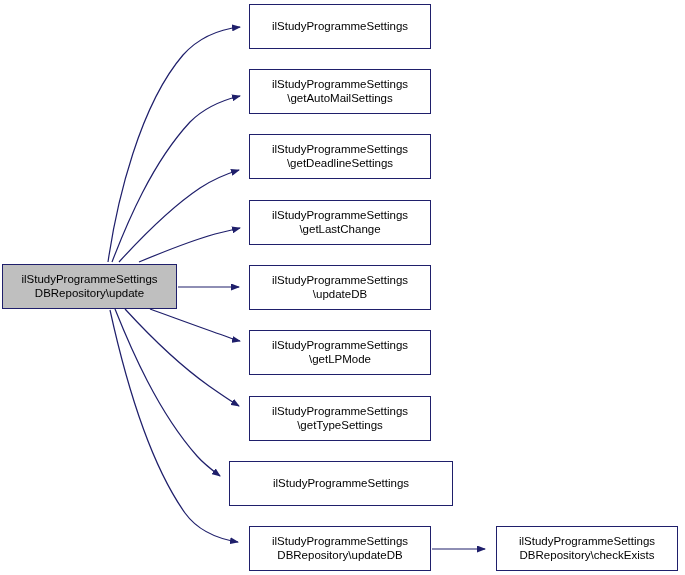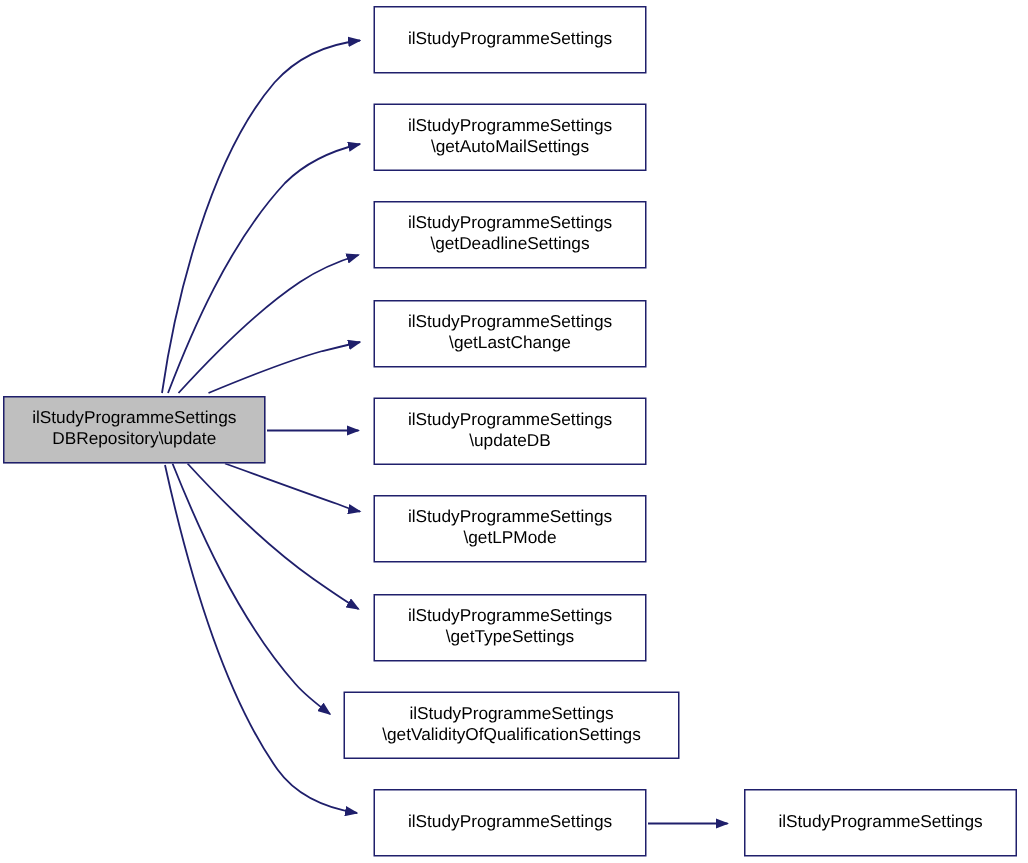--- a/index.html
+++ b/index.html
@@ -70,16 +70,16 @@
       </g>
   </svg>
 <div class="node root" style="left: 2px; top: 264px; width: 175px; height: 45px;"><span>ilStudyProgrammeSettings</span><span>DBRepository\update</span></div>
     <div class="node" style="left: 249px; top: 4px; width: 182px; height: 45px;"><span>ilStudyProgrammeSettings</span></div>
     <div class="node" style="left: 249px; top: 69px; width: 182px; height: 45px;"><span>ilStudyProgrammeSettings</span><span>\getAutoMailSettings</span></div>
     <div class="node" style="left: 249px; top: 134px; width: 182px; height: 45px;"><span>ilStudyProgrammeSettings</span><span>\getDeadlineSettings</span></div>
     <div class="node" style="left: 249px; top: 200px; width: 182px; height: 45px;"><span>ilStudyProgrammeSettings</span><span>\getLastChange</span></div>
     <div class="node" style="left: 249px; top: 265px; width: 182px; height: 45px;"><span>ilStudyProgrammeSettings</span><span>\updateDB</span></div>
     <div class="node" style="left: 249px; top: 330px; width: 182px; height: 45px;"><span>ilStudyProgrammeSettings</span><span>\getLPMode</span></div>
     <div class="node" style="left: 249px; top: 396px; width: 182px; height: 45px;"><span>ilStudyProgrammeSettings</span><span>\getTypeSettings</span></div>
-    <div class="node" style="left: 229px; top: 461px; width: 224px; height: 45px;"><span>ilStudyProgrammeSettings</span><span>\getValidityOfQualificationSettings</span></div>
-    <div class="node" style="left: 249px; top: 526px; width: 182px; height: 45px;"><span>ilStudyProgrammeSettings</span></div>
-    <div class="node" style="left: 496px; top: 526px; width: 182px; height: 45px;"><span>ilStudyProgrammeSettings</span></div>
+    <div class="node" style="left: 229px; top: 461px; width: 224px; height: 45px;"><span>ilStudyProgrammeSettings</span></div>
+    <div class="node" style="left: 249px; top: 526px; width: 182px; height: 45px;"><span>ilStudyProgrammeSettings</span><span>DBRepository\updateDB</span></div>
+    <div class="node" style="left: 496px; top: 526px; width: 182px; height: 45px;"><span>ilStudyProgrammeSettings</span><span>DBRepository\checkExists</span></div>
   </div>
 
 </body></html>

